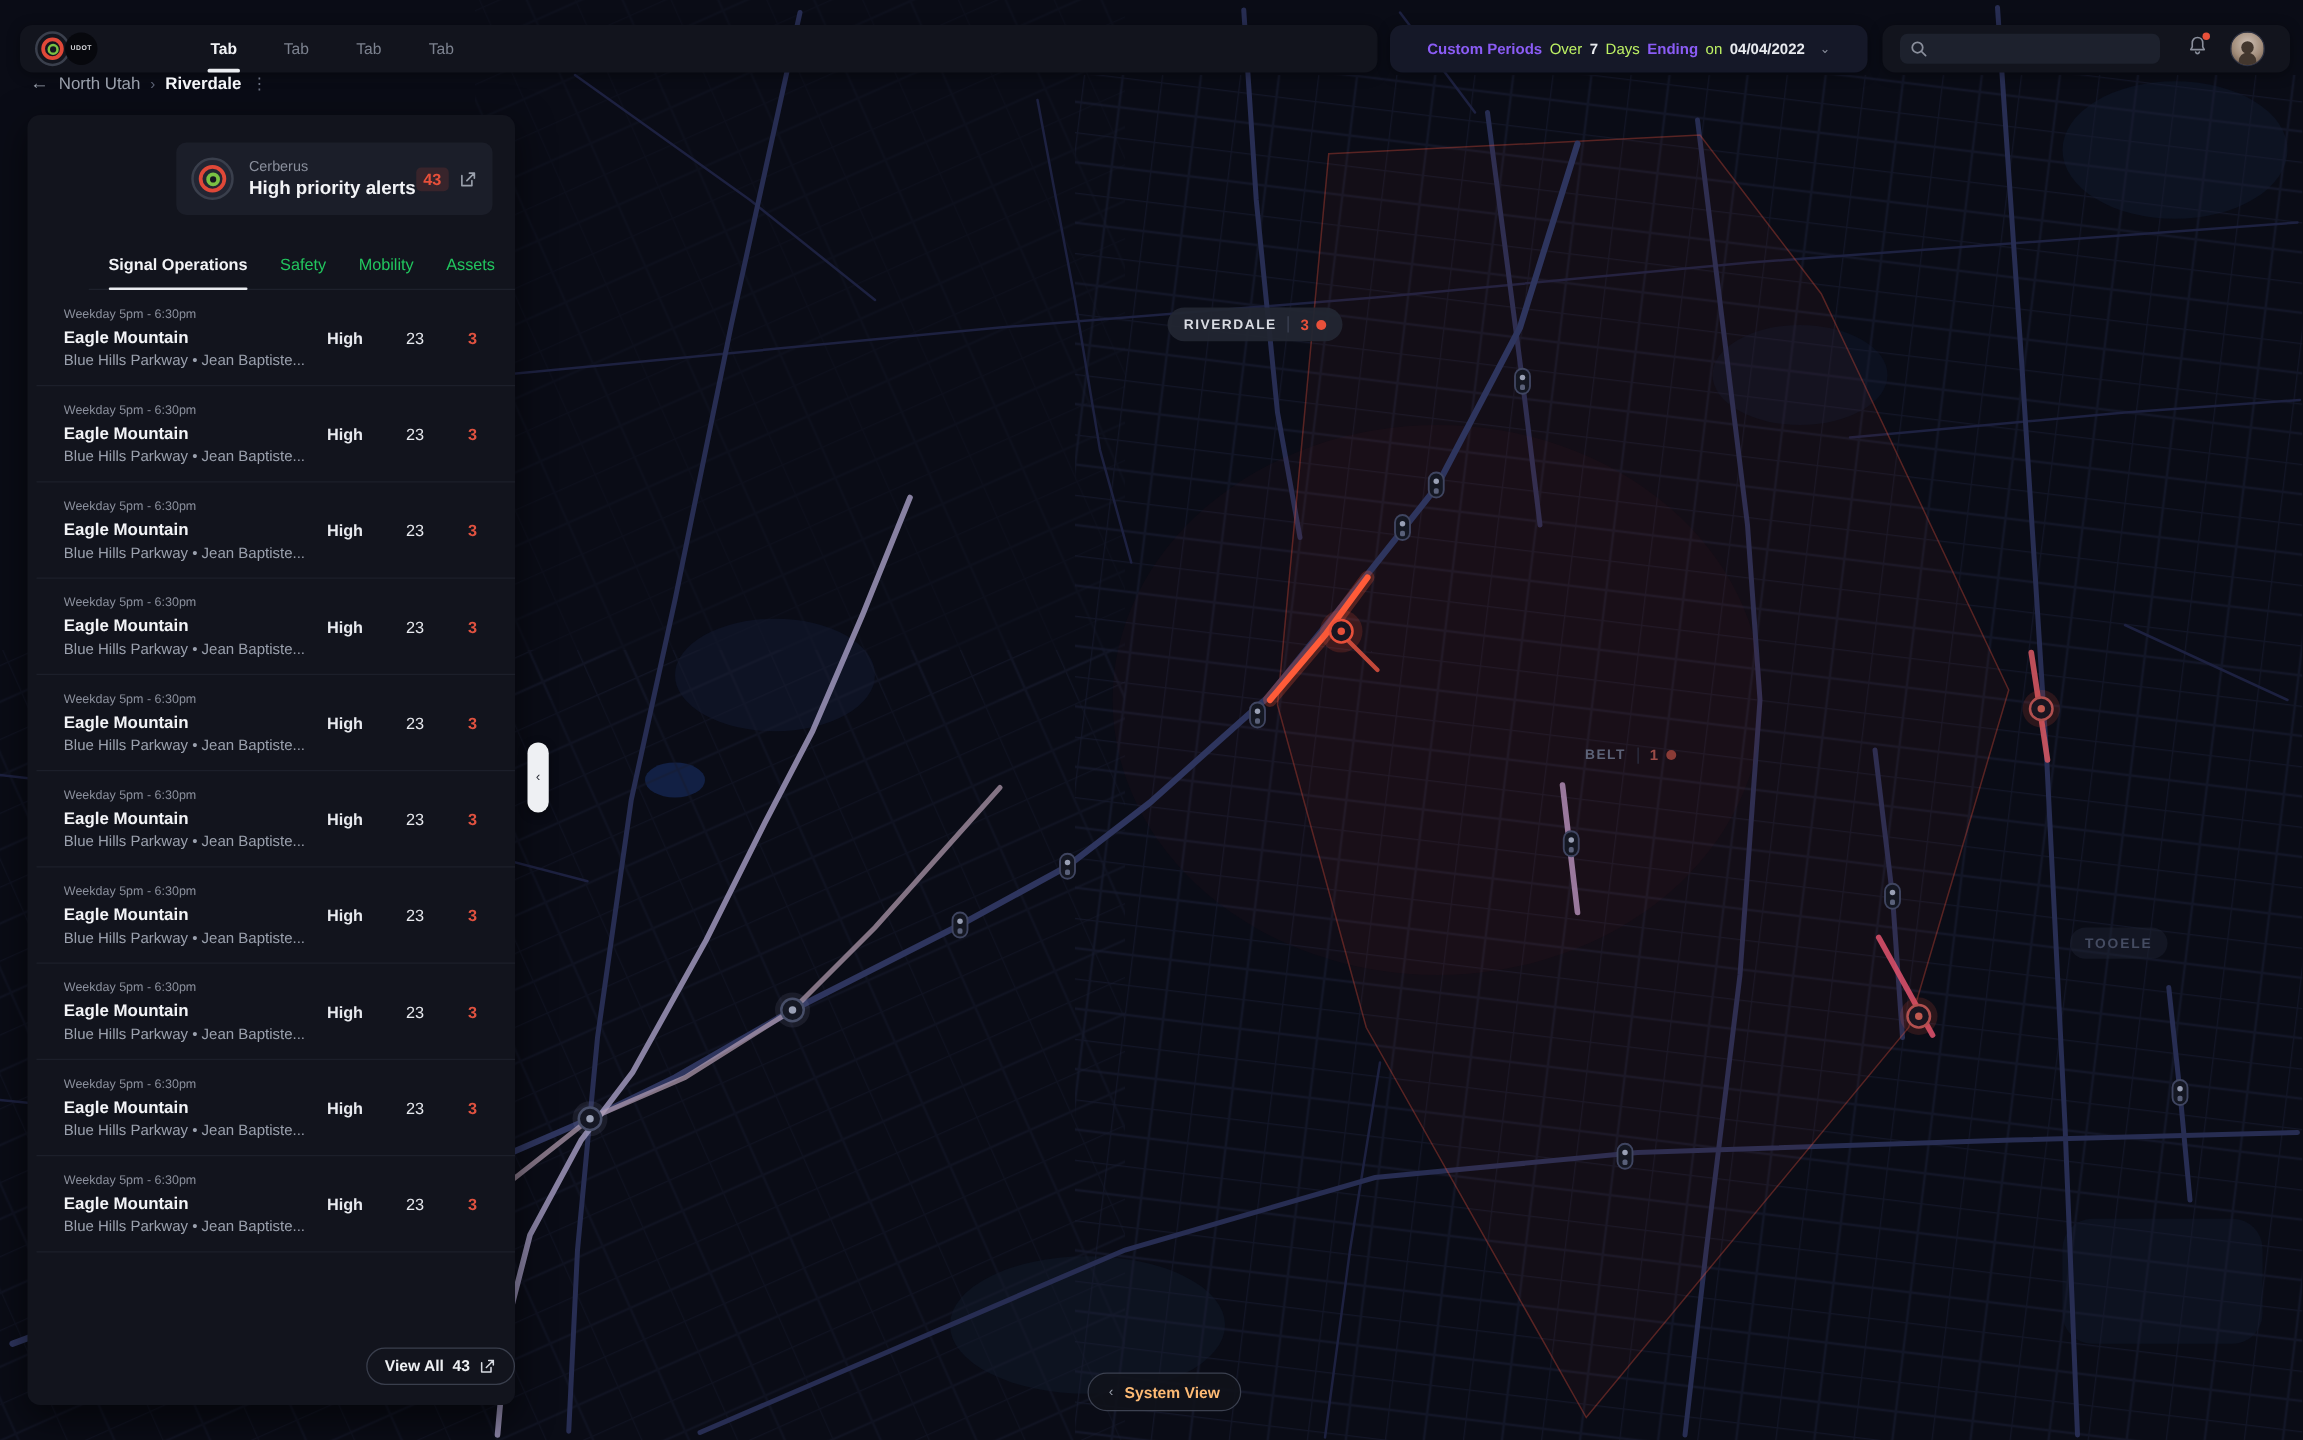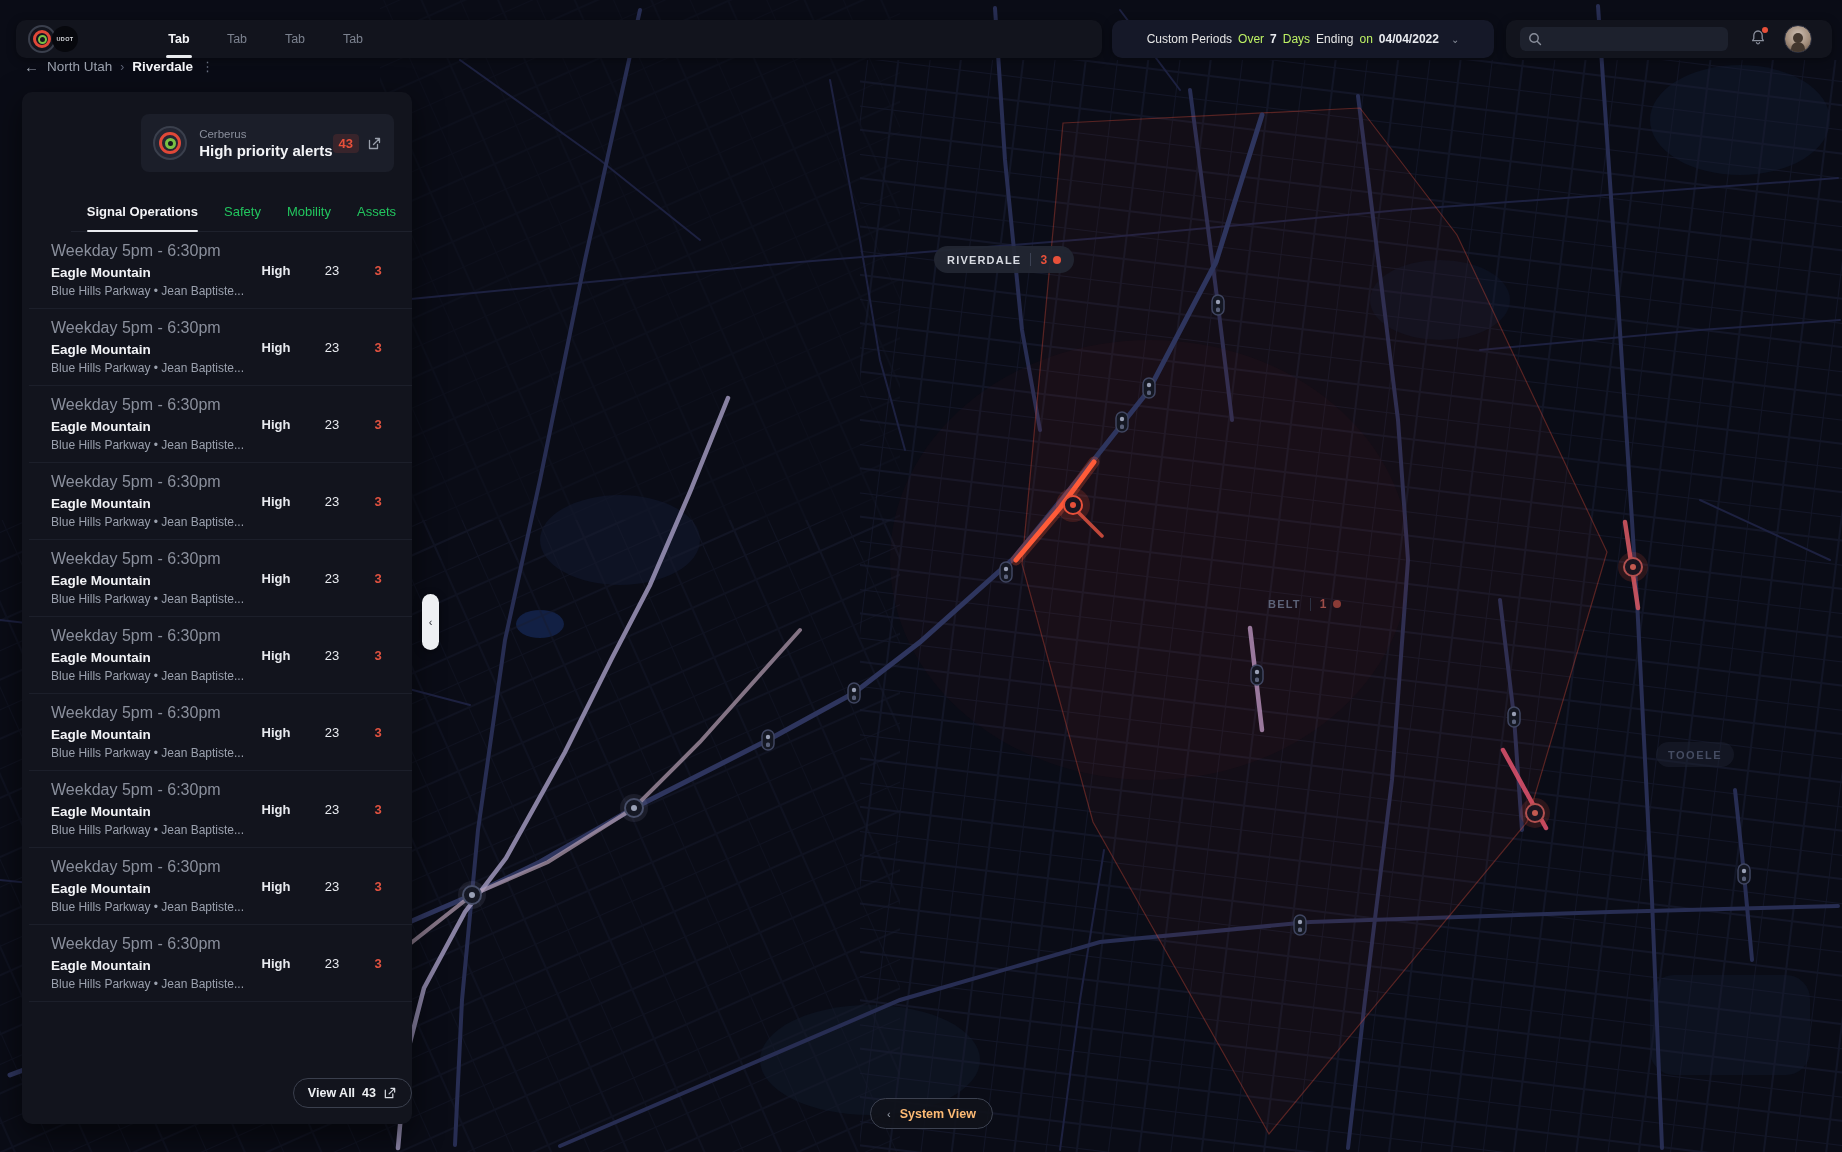--- a/index.html
+++ b/index.html
@@ -25,21 +25,21 @@
                margin-left:-4px; letter-spacing:.4px; }
   .top-tabs { display:flex; margin-left:72px; height:100%; }
   .top-tab { position:relative; width:58px; height:100%; display:flex; align-items:center; justify-content:center;
              font-size:12.5px; color:#7c828f; cursor:pointer; }
   .top-tab.active { color:#f2f3f6; font-weight:bold; }
   .top-tab.active::after { content:""; position:absolute; bottom:0; left:50%; transform:translateX(-50%);
              width:26px; height:3px; border-radius:2px; background:#e9ebef; }
 
   .bar-period { left:1112px; width:382px; background:#151828; justify-content:center; gap:6px;
                 font-size:12px; cursor:pointer; }
-  .bar-period .b { color:#e5e5e5; font-weight:normal; }
+  .bar-period .b { color:#8b5cf6; font-weight:bold; }
   .bar-period .d { color:#bef264; }
   .bar-period .v { color:#e8eaef; font-weight:bold; }
   .chev { color:#8a8f9c; font-size:10px; margin-left:6px; }
 
   .bar-right { left:1506px; width:326px; padding:0 10px; }
   .search-box { display:flex; align-items:center; width:208px; height:24px; background:#1d212d;
                 border-radius:6px; padding:0 8px; margin-left:4px; }
   .search-box input { flex:1; background:transparent; border:none; outline:none; color:#cfd3db; font-size:12px; }
   .bell { position:relative; margin-left:22px; cursor:pointer; }
   .bell .dot { position:absolute; top:-2px; right:-2px; width:6px; height:6px; border-radius:50%; background:#e8503a; }
@@ -85,21 +85,21 @@
 
   .thead { display:grid; grid-template-columns:1fr 64px 48px 44px; align-items:center;
            padding:0 12px 0 22px; height:48px; border-bottom:1px solid #1e212c;
            font-size:11px; color:#8a8f9c; }
   .thead .c { text-align:center; }
   .thead .c-ptnl { text-align:left; line-height:1.3; }
 
   .rows { flex:1; overflow:hidden; }
   .row { display:grid; grid-template-columns:1fr 64px 48px 44px; align-items:center;
          padding:0 12px 0 22px; height:77px; border-bottom:1px solid #1c1f2a; cursor:pointer; }
-  .row-time { font-size:16px; color:#8a8f9c; }
+  .row-time { font-size:10px; color:#8a8f9c; }
   .row-name { font-size:13.5px; font-weight:bold; color:#f2f3f6; margin-top:5px; }
   .row-detail { font-size:12px; color:#9aa0ad; margin-top:4px; white-space:nowrap; overflow:hidden; }
   .row .c { text-align:center; font-size:13px; color:#e8eaef; }
   .row .c-ptnl { font-weight:bold; }
   .row .c-metric { color:#e05240; font-weight:bold; }
 
   .panel-footer { height:62px; display:flex; align-items:center; justify-content:center; flex:none; }
   .view-all { display:flex; align-items:center; gap:7px; height:30px; padding:0 14px;
               border:1px solid #3a3f4d; border-radius:15px; background:transparent; cursor:pointer;
               color:#eef0f3; font-size:12.5px; font-weight:bold; }

